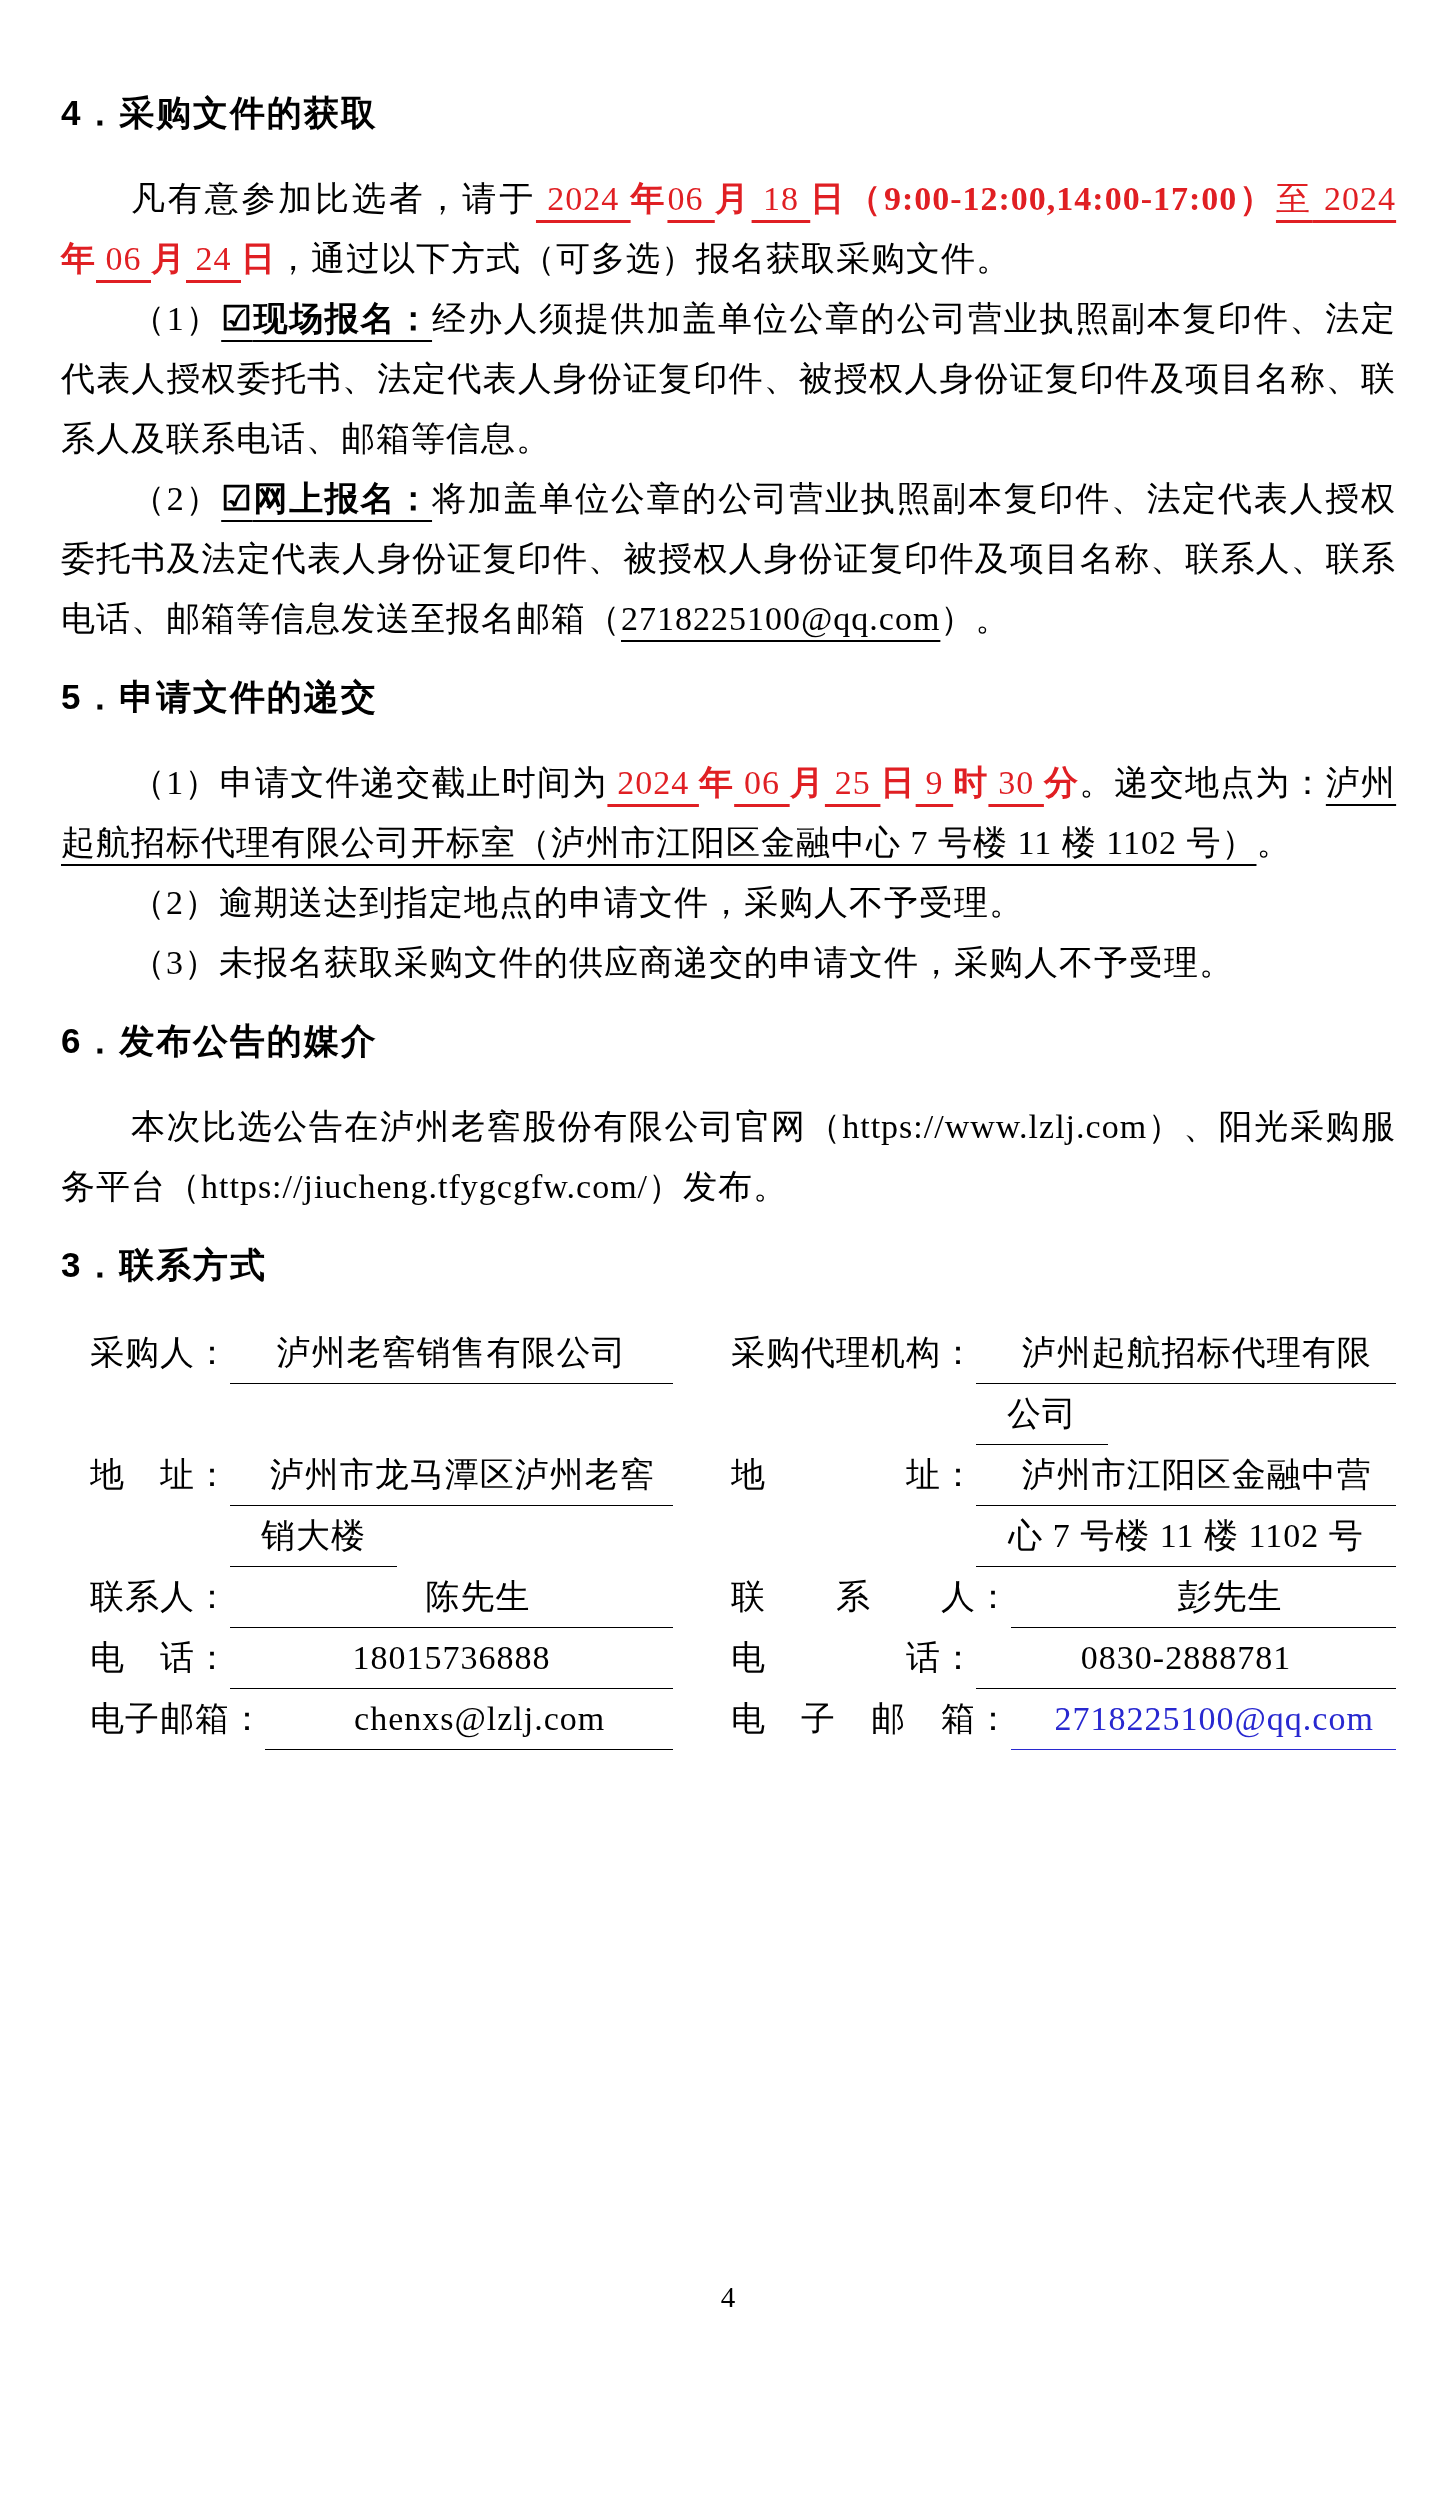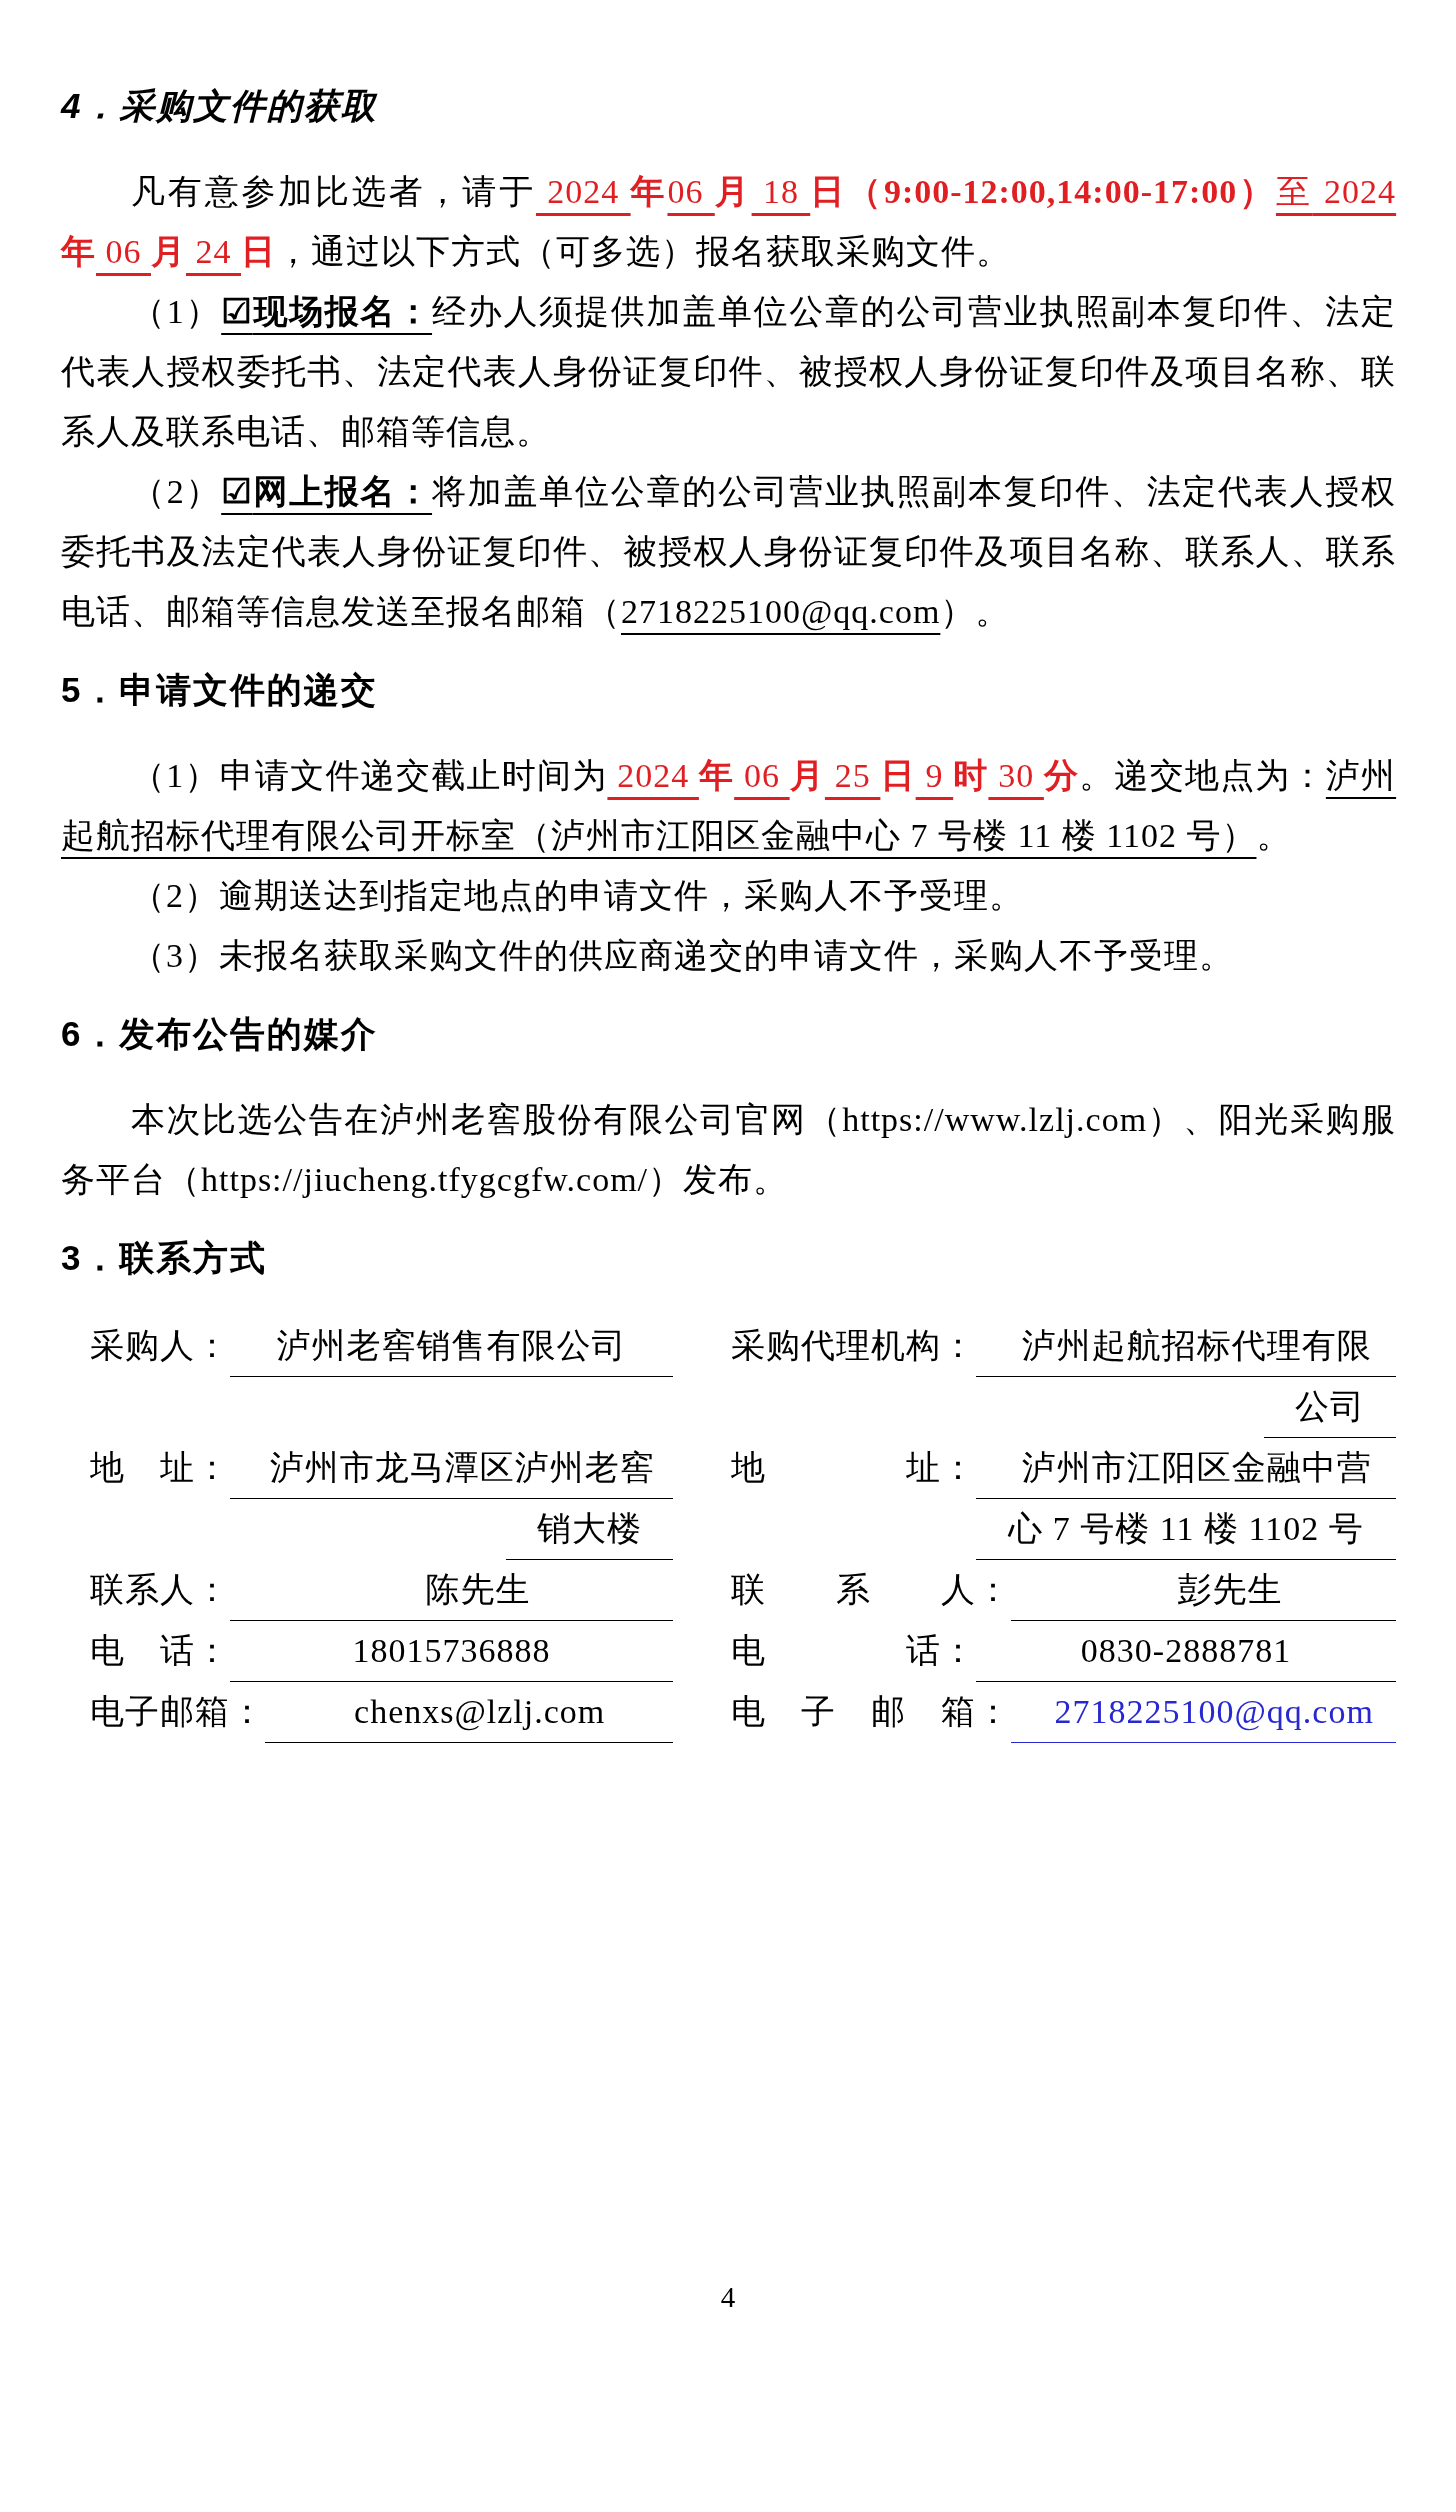--- a/index.html
+++ b/index.html
@@ -17,21 +17,21 @@
     letter-spacing: 1px;
   }
   .section-heading {
     font-family: "Liberation Sans", "DejaVu Sans", sans-serif;
     font-weight: bold;
     font-size: 35px;
     line-height: 50px;
     margin: 23px 0 31px 0;
     letter-spacing: 1.9px;
   }
-  .section-heading.first { margin-top: 9px; font-style: italic; }
+  .section-heading.first { margin-top: 16px; }
   .para {
     margin: 0;
     text-align: justify;
     text-indent: 70px;
   }
   
   .run-b  { }
   .run-u  { text-decoration: underline; text-decoration-thickness: 1.9px; text-underline-offset: 9.7px; }
   .run-boldu { font-weight: bold; text-decoration: underline; text-decoration-thickness: 1.9px; text-underline-offset: 9.7px; }
   .run-r  { color: var(--red, #e01f23); font-weight: bold; }
@@ -45,21 +45,21 @@
     padding-left: 29px;
     margin-top: 33px;
   }
   .centry { display: flex; align-items: flex-start; }
   .clabel { white-space: pre; flex: none; }
   .cvalue { flex: 1; min-width: 0; }
   .cline  { border-bottom: 1.9px solid #000; text-align: center; }
   .cline.padsm { padding-left: 21.4px; }
   .cline.pad   { padding-left: 53px; }
   .cline.center{ }
-  .cline2 { text-align: right; }
+  .cline2 { text-align: left; }
   .shortline {
     display: inline-block;
     border-bottom: 1.9px solid #000;
     padding: 0 31px;
   }
   .cline.link { border-color: var(--blue, #2828d0); color: var(--blue, #2828d0); }
   .page-num {
     position: absolute;
     left: 0; right: 0;
     top: 2278px;

